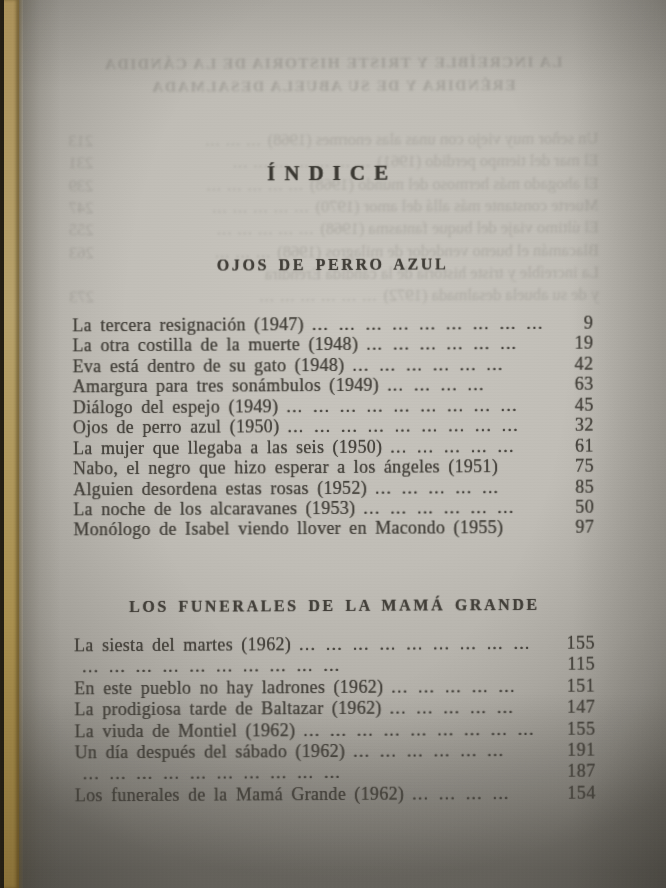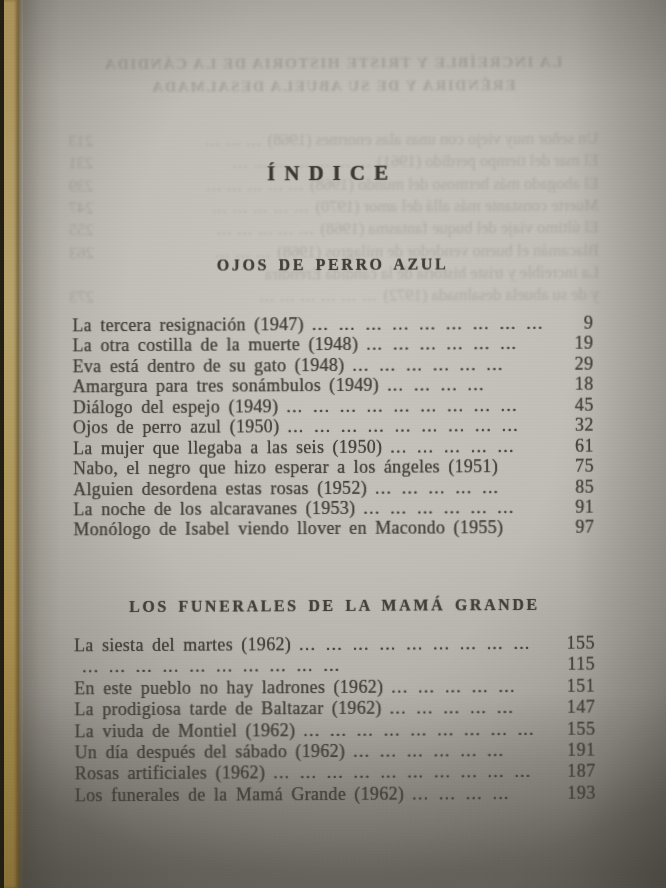--- a/index.html
+++ b/index.html
@@ -123,26 +123,26 @@
           <span class="pg">9</span>
         </div>
         <div class="row">
           <span class="t">La otra costilla de la muerte (1948)</span>
           <span class="dots">... ... ... ... ... ...</span>
           <span class="pg">19</span>
         </div>
         <div class="row">
           <span class="t">Eva está dentro de su gato (1948)</span>
           <span class="dots">... ... ... ... ... ...</span>
-          <span class="pg">29</span>
+          <span class="pg">42</span>
         </div>
         <div class="row">
           <span class="t">Amargura para tres sonámbulos (1949)</span>
           <span class="dots">... ... ... ...</span>
-          <span class="pg">18</span>
+          <span class="pg">63</span>
         </div>
         <div class="row">
           <span class="t">Diálogo del espejo (1949)</span>
           <span class="dots">... ... ... ... ... ... ... ... ...</span>
           <span class="pg">45</span>
         </div>
         <div class="row">
           <span class="t">Ojos de perro azul (1950)</span>
           <span class="dots">... ... ... ... ... ... ... ... ...</span>
           <span class="pg">32</span>
@@ -157,21 +157,21 @@
           <span class="pg">75</span>
         </div>
         <div class="row">
           <span class="t">Alguien desordena estas rosas (1952)</span>
           <span class="dots">... ... ... ... ...</span>
           <span class="pg">85</span>
         </div>
         <div class="row">
           <span class="t">La noche de los alcaravanes (1953)</span>
           <span class="dots">... ... ... ... ... ...</span>
-          <span class="pg">91</span>
+          <span class="pg">50</span>
         </div>
         <div class="row">
           <span class="t">Monólogo de Isabel viendo llover en Macondo (1955)</span>
           <span class="pg">97</span>
         </div>
       </div>
 
     <div class="sec-heading" id="sec-heading-1">LOS FUNERALES DE LA MAMÁ GRANDE</div>
     <div class="entries" id="entries-1">
         <div class="row">
@@ -197,28 +197,27 @@
           <span class="t">La viuda de Montiel (1962)</span>
           <span class="dots">... ... ... ... ... ... ... ... ...</span>
           <span class="pg">155</span>
         </div>
         <div class="row">
           <span class="t">Un día después del sábado (1962)</span>
           <span class="dots">... ... ... ... ... ...</span>
           <span class="pg">191</span>
         </div>
         <div class="row">
-          <span class="t">Rosas artificiales (1962)</span>
           <span class="dots">... ... ... ... ... ... ... ... ... ...</span>
           <span class="pg">187</span>
         </div>
         <div class="row">
           <span class="t">Los funerales de la Mamá Grande (1962)</span>
           <span class="dots">... ... ... ...</span>
-          <span class="pg">193</span>
+          <span class="pg">154</span>
         </div>
       </div>
   </div>
 
   <div class="crease"></div>
   <div class="edge-line"></div>
   <div class="edge-tan"></div>
   <div class="edge-black"></div>
   <div class="grain"></div>
 </div>

